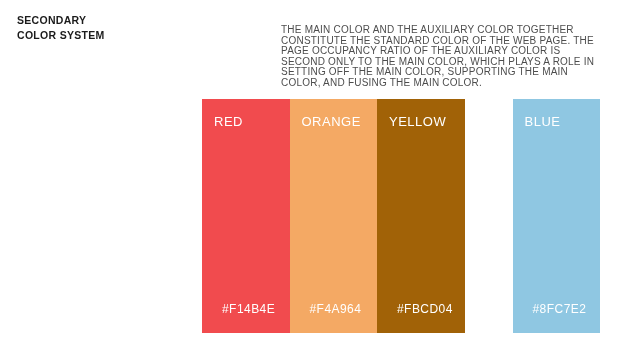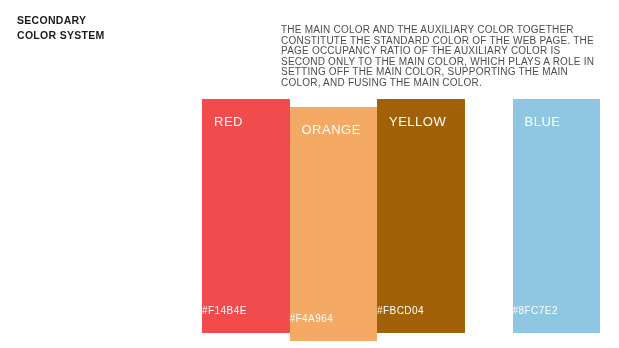--- a/index.html
+++ b/index.html
@@ -65,23 +65,23 @@
     position: absolute;
     left: 12px;
     top: 15px;
     font-size: 13px;
     font-weight: normal;
     letter-spacing: 0.5px;
     color: #ffffff;
   }
   .swatch-hex {
     position: absolute;
-    left: 0;
+    left: 20px;
     bottom: 17px;
-    font-size: 10px;
+    font-size: 12px;
     letter-spacing: 0.45px;
     color: #ffffff;
   }
 </style>
 </head>
 <body style="background-color: rgb(255, 255, 255);">
 
 <div id="page">
 
   <div class="title">SECONDARY
@@ -89,21 +89,21 @@
 
   <p class="description">THE MAIN COLOR AND THE AUXILIARY COLOR TOGETHER CONSTITUTE THE STANDARD COLOR OF THE WEB PAGE. THE PAGE OCCUPANCY RATIO OF THE AUXILIARY COLOR IS SECOND ONLY TO THE MAIN COLOR, WHICH PLAYS A ROLE IN SETTING OFF THE MAIN COLOR, SUPPORTING THE MAIN COLOR, AND FUSING THE MAIN COLOR.</p>
 
   <div class="palette">
 
     <div class="swatch" style="background-color: rgb(241, 75, 78);">
       <span class="swatch-name">RED</span>
       <span class="swatch-hex">#F14B4E</span>
     </div>
 
-    <div class="swatch" style="background-color: rgb(244, 169, 100); margin-top: 8px;">
+    <div class="swatch" style="background-color: rgb(244, 169, 100);">
       <span class="swatch-name">ORANGE</span>
       <span class="swatch-hex">#F4A964</span>
     </div>
 
     <div class="swatch" style="background-color: #a16207;">
       <span class="swatch-name">YELLOW</span>
       <span class="swatch-hex">#FBCD04</span>
     </div>
 
 

